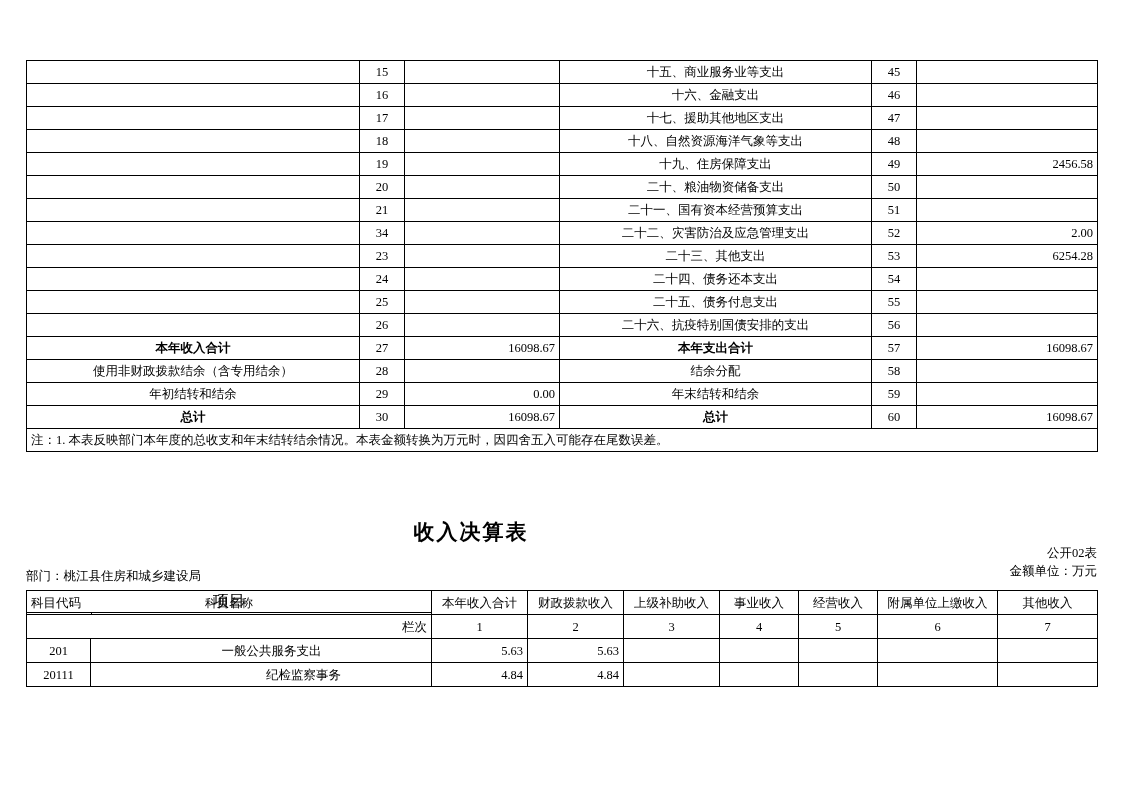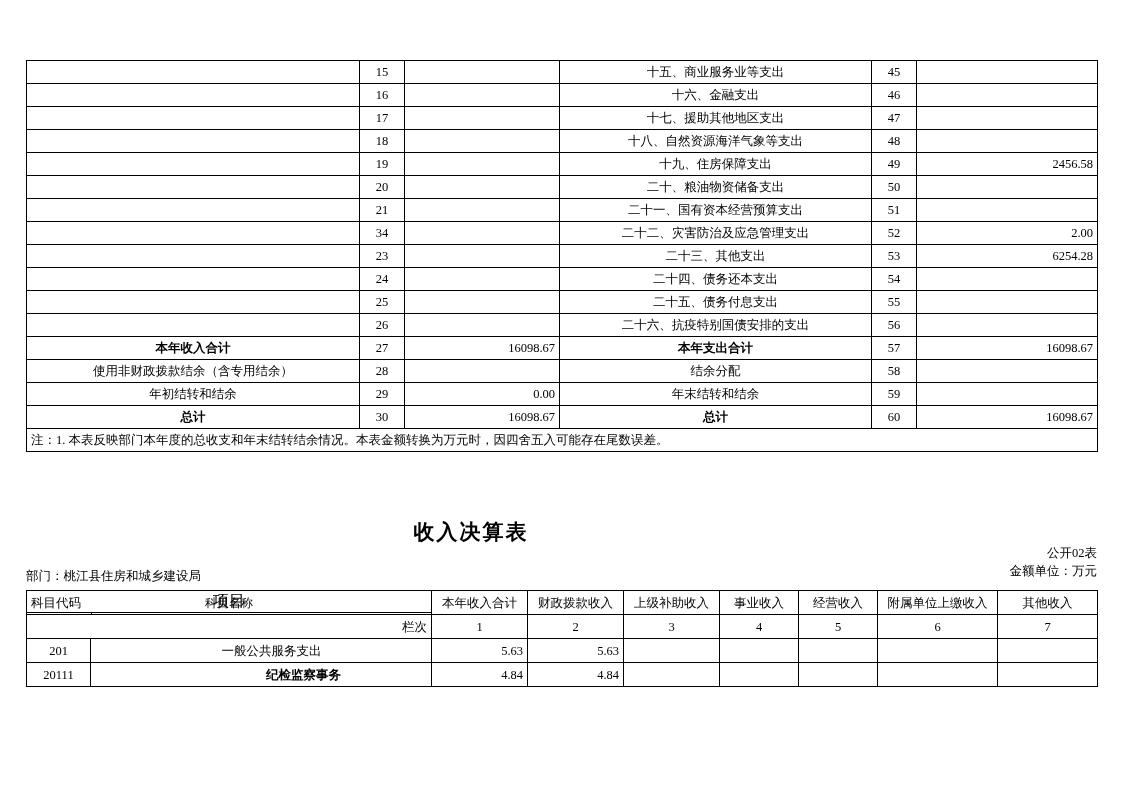--- a/index.html
+++ b/index.html
@@ -338,21 +338,21 @@
           <td class="t-right">5.63</td>
           <td class="t-right">5.63</td>
           <td class="t-right"></td>
           <td class="t-right"></td>
           <td class="t-right"></td>
           <td class="t-right"></td>
           <td class="t-right"></td>
         </tr>
         <tr>
           <td class="t-left">20111</td>
-          <td class="t-left" style="padding-left: 88px; font-weight: bold;">纪检监察事务</td>
+          <td class="t-left" style="padding-left: 88px;">纪检监察事务</td>
           <td class="t-right">4.84</td>
           <td class="t-right">4.84</td>
           <td class="t-right"></td>
           <td class="t-right"></td>
           <td class="t-right"></td>
           <td class="t-right"></td>
           <td class="t-right"></td>
         </tr>
       </tbody>
   </table>

